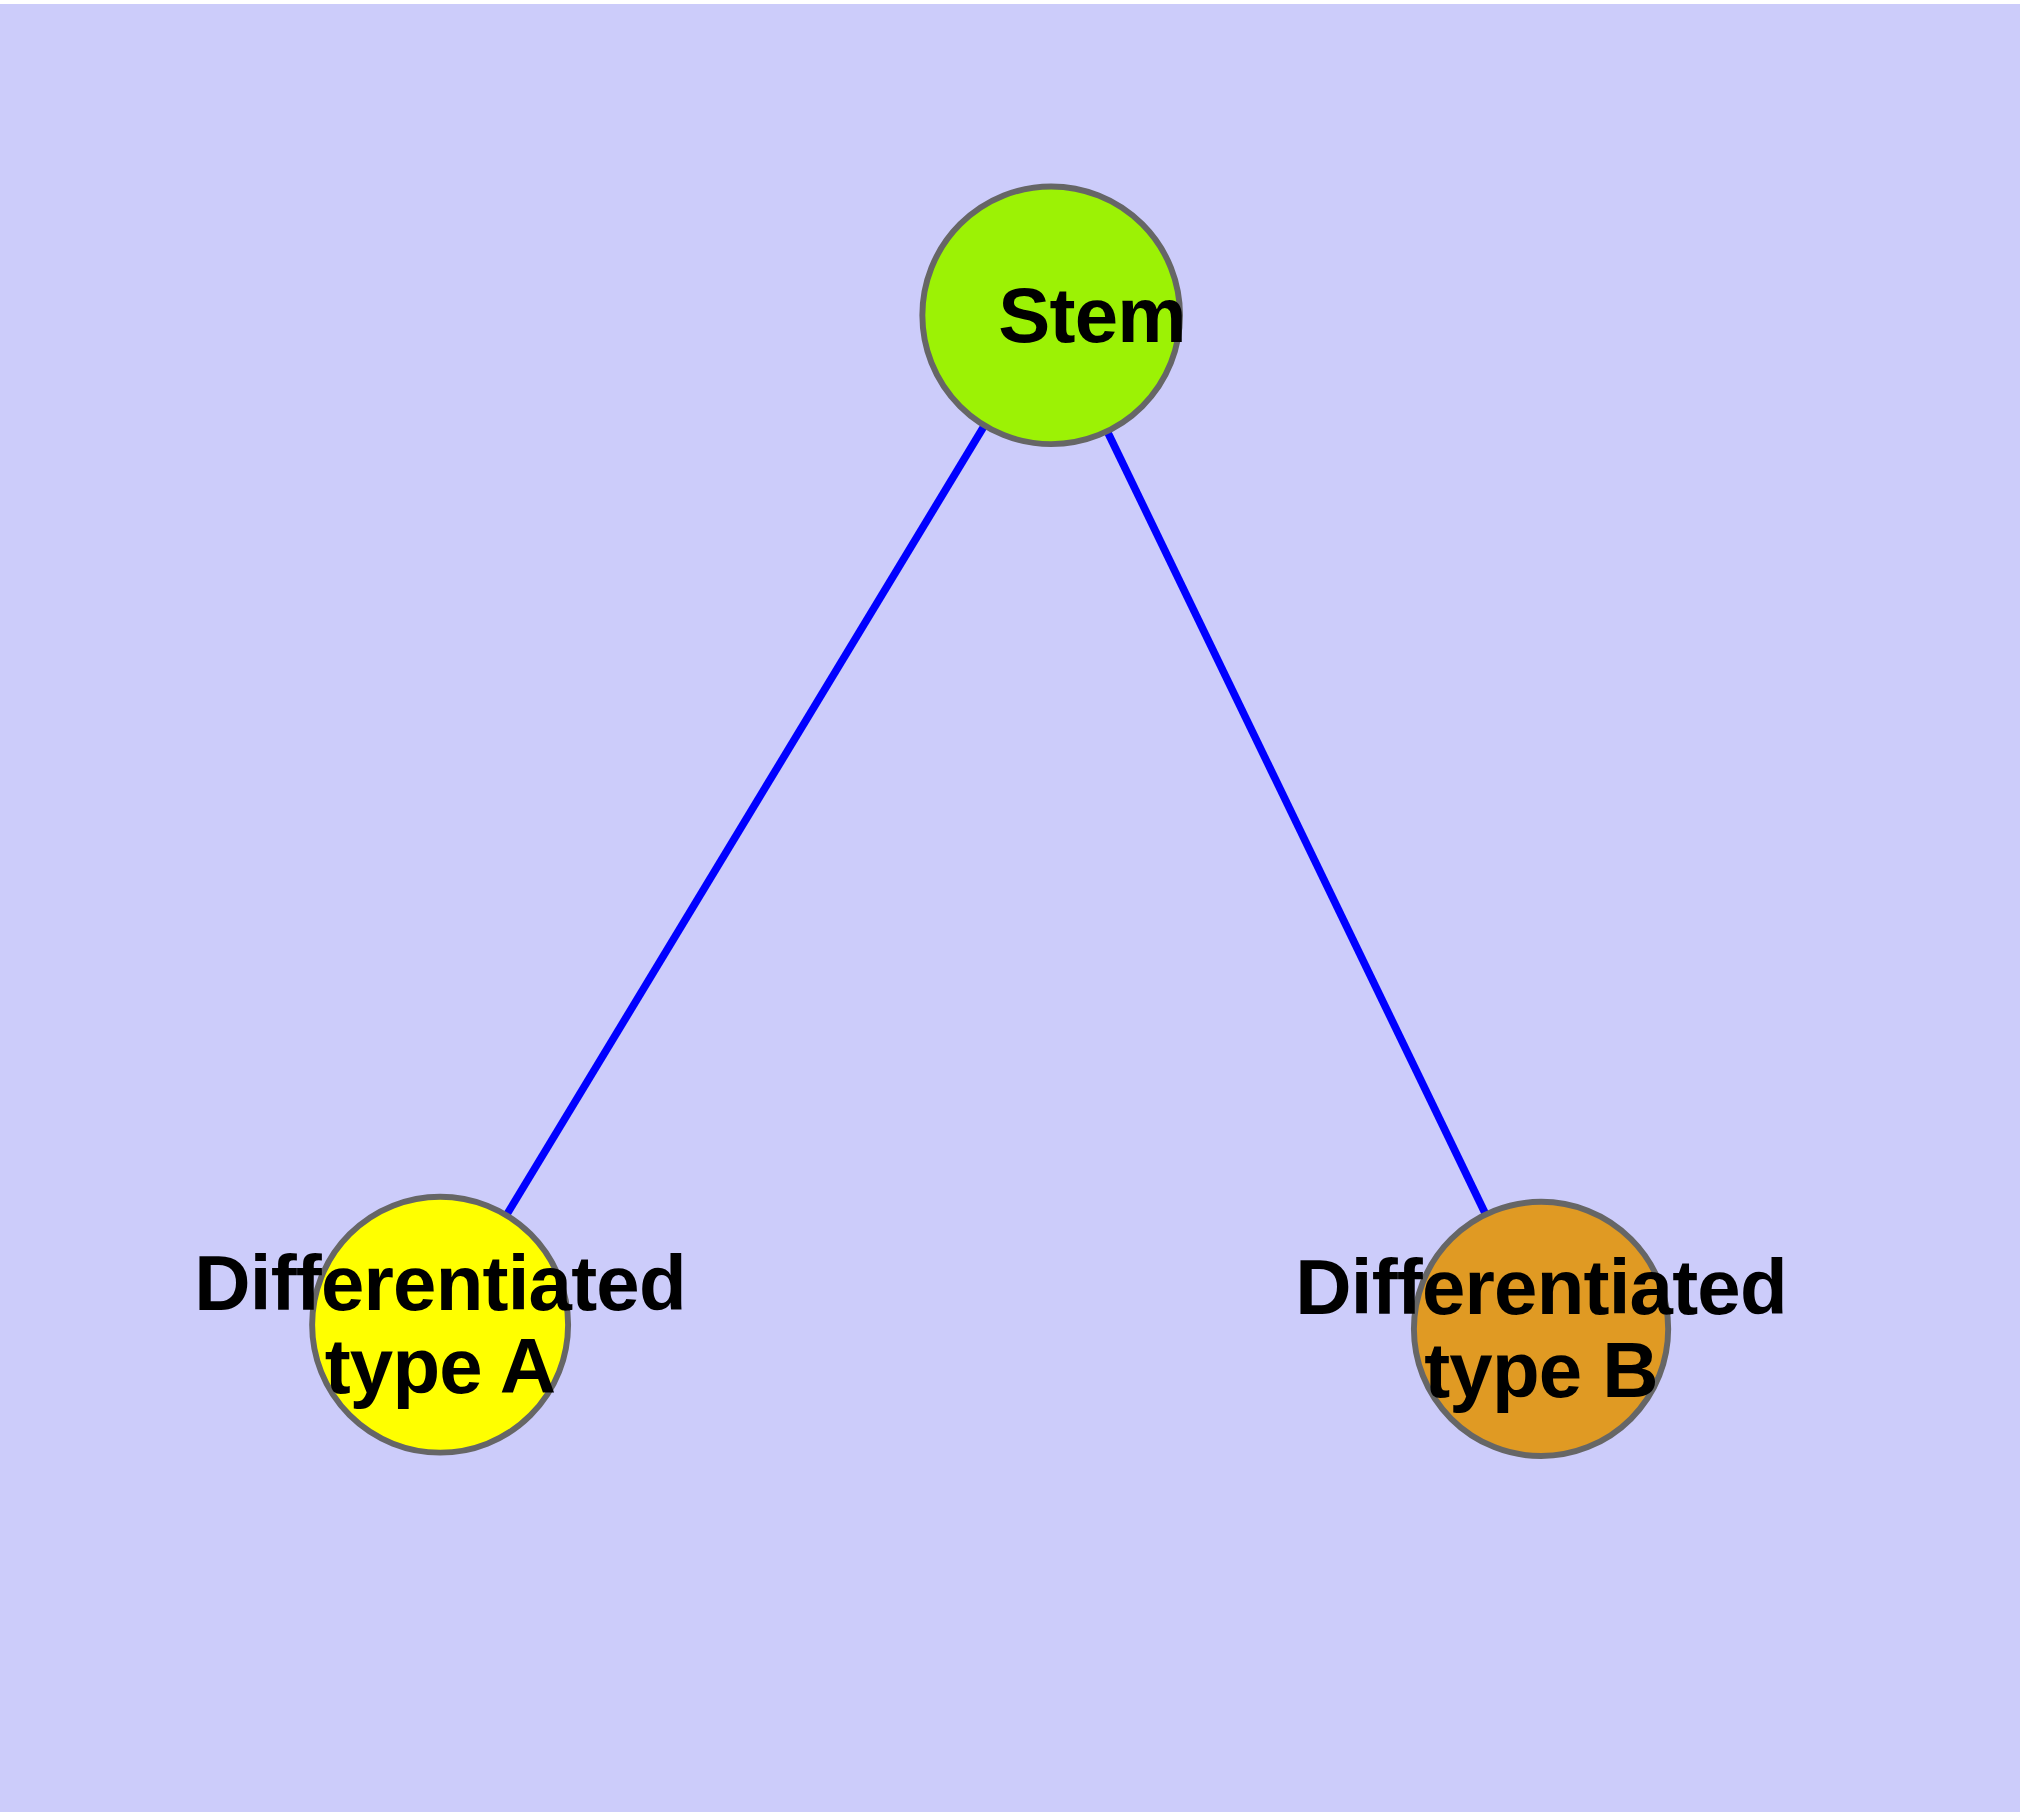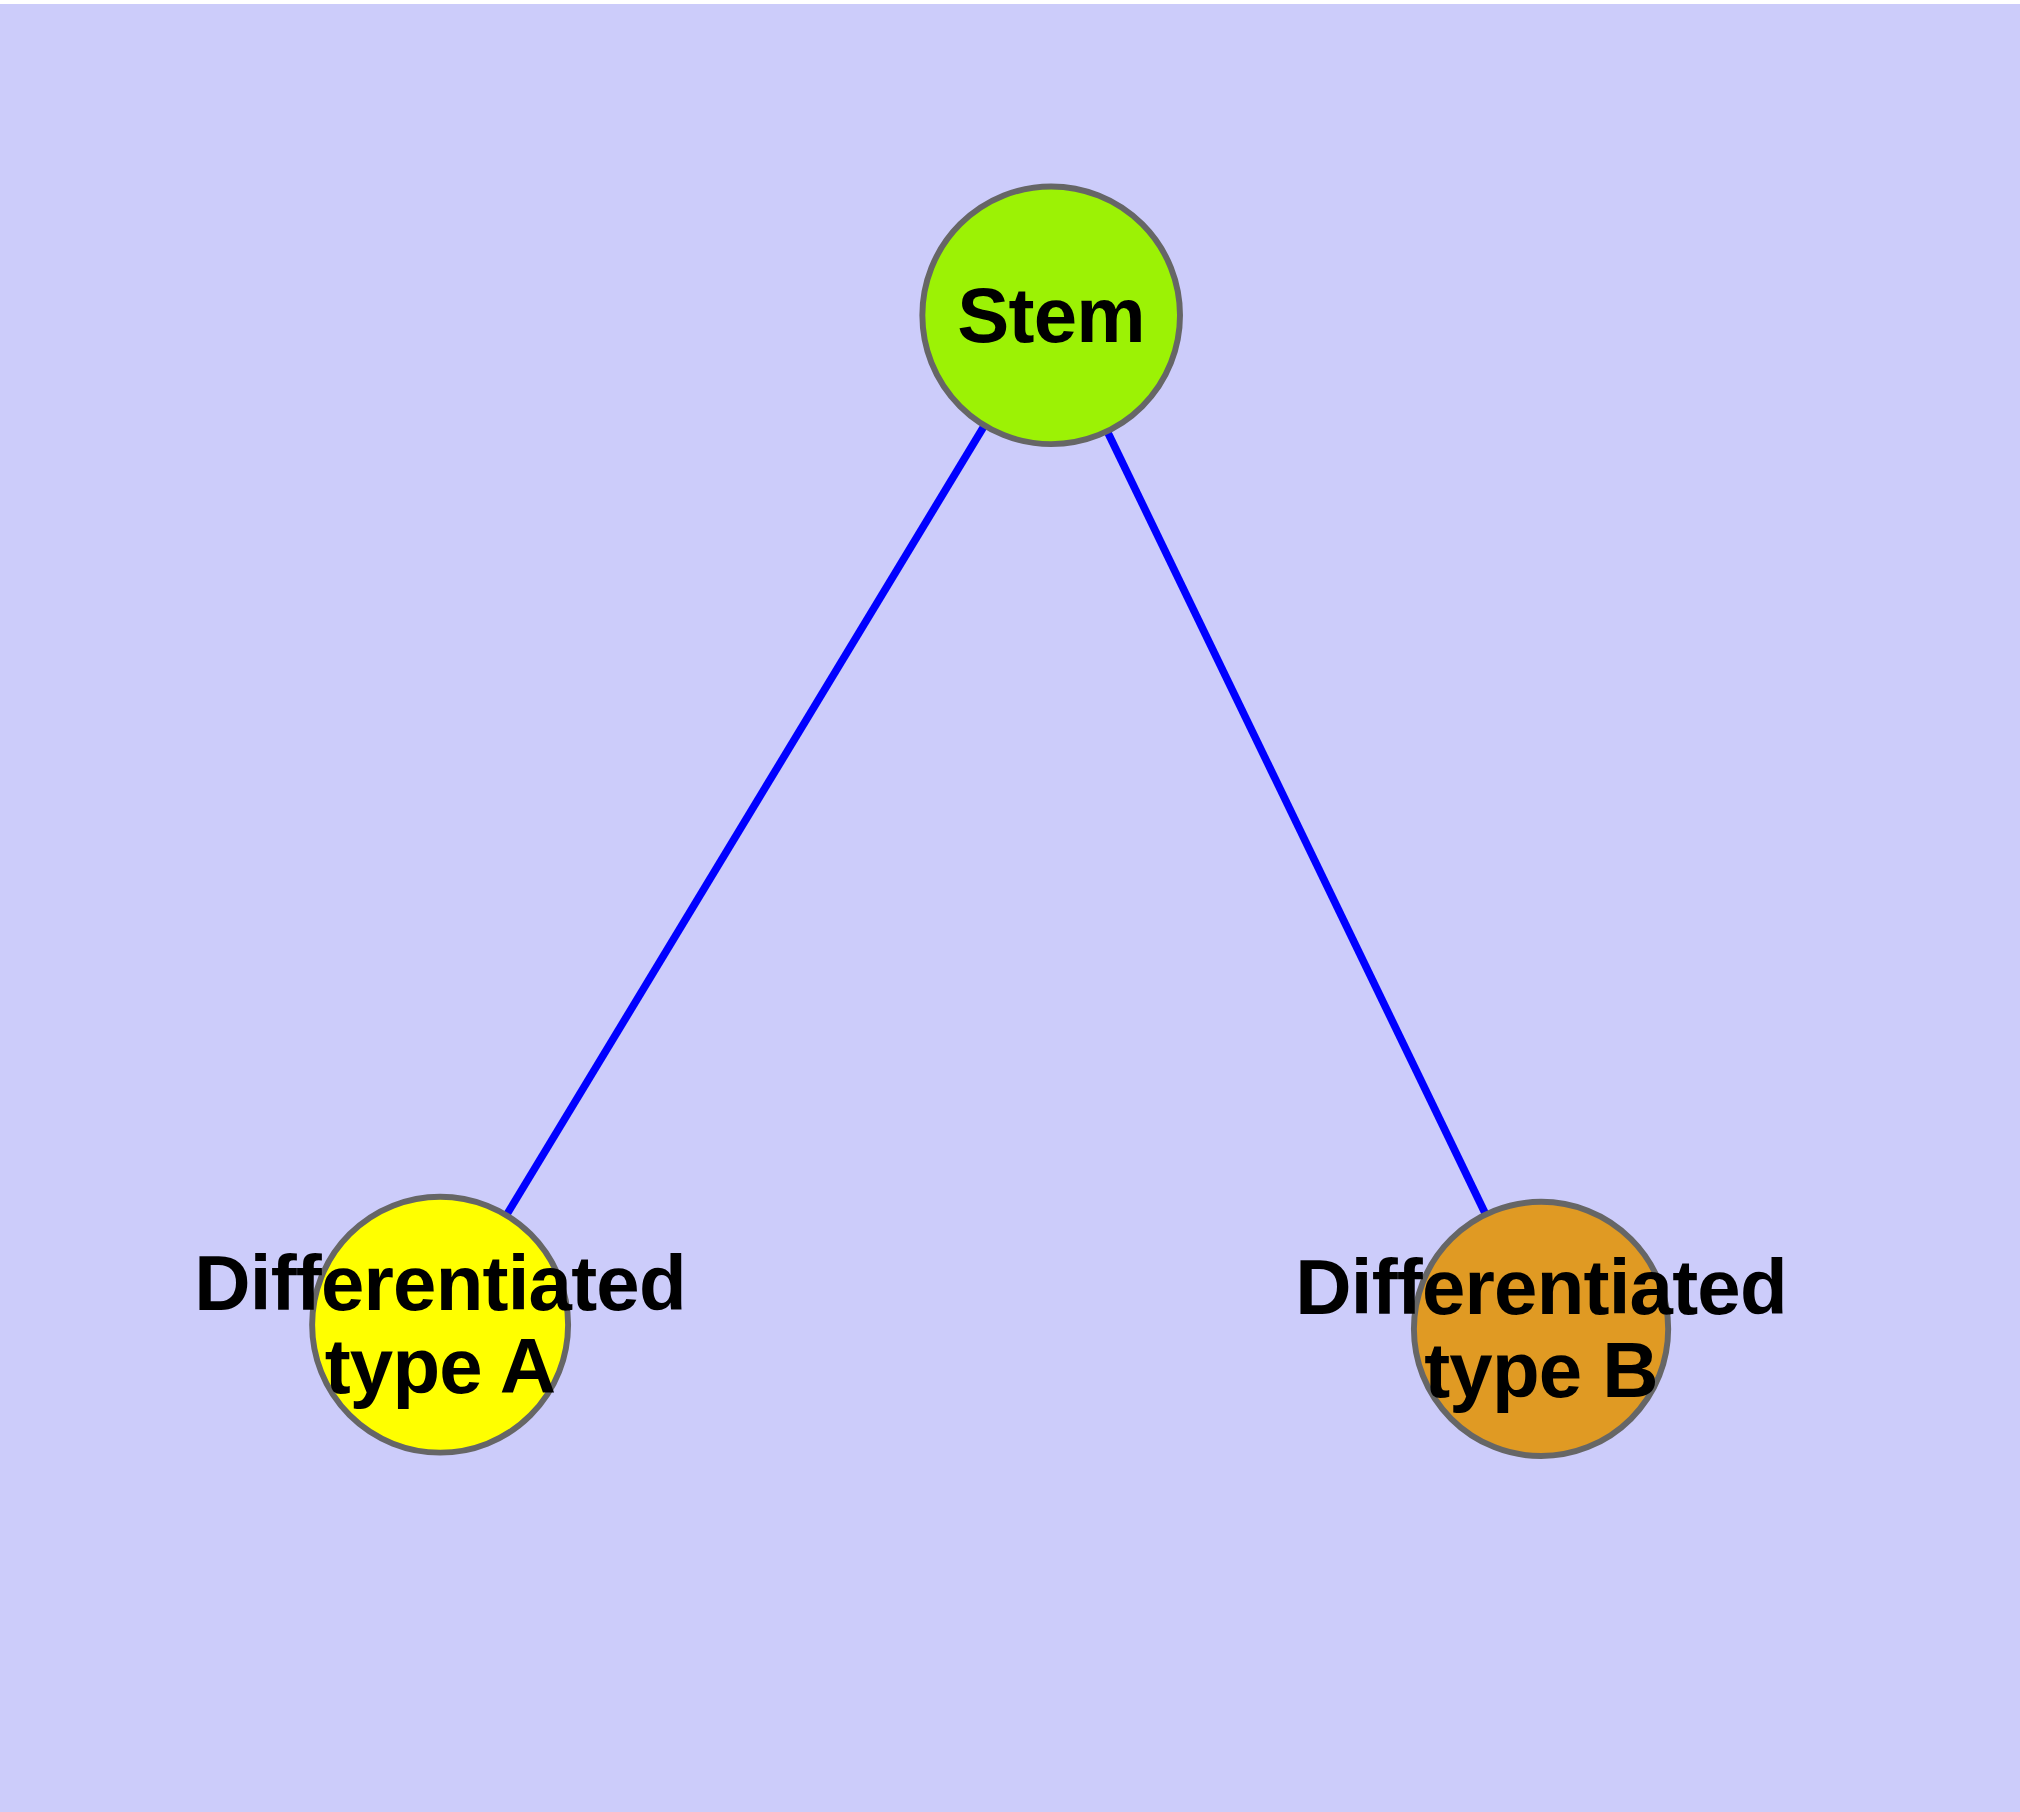--- a/index.html
+++ b/index.html
@@ -67,21 +67,21 @@
         <line x1="1305.2691964707262" y1="507.05529235119127" x2="1753.601059482217" y2="1434.745444880158" class="edge-line" stroke="#0000ff" stroke-width="9"></line>
       </g>
     <g id="nodes-group">
         <circle cx="1240" cy="372" r="152" class="node-circle" fill="#9cf205" stroke="#666666" stroke-width="7"></circle>
         <circle cx="519" cy="1563" r="151" class="node-circle" fill="#ffff00" stroke="#666666" stroke-width="7"></circle>
         <circle cx="1818" cy="1568" r="150" class="node-circle" fill="#e09a23" stroke="#666666" stroke-width="7"></circle>
       </g>
   </svg>
 
   <div id="labels-layer">
-      <div class="node-label" style="left: 1051px; top: 315px; color: rgb(0, 0, 0);">Stem</div>
+      <div class="node-label" style="left: 1092px; top: 315px; color: rgb(0, 0, 0);">Stem</div>
       <div class="node-label" style="left: 440px; top: 1325px; color: rgb(0, 0, 0);">Differentiated
 type A</div>
       <div class="node-label" style="left: 1541px; top: 1329px; color: rgb(0, 0, 0);">Differentiated
 type B</div>
     </div>
 
 </div>
 
 
 </body></html>

